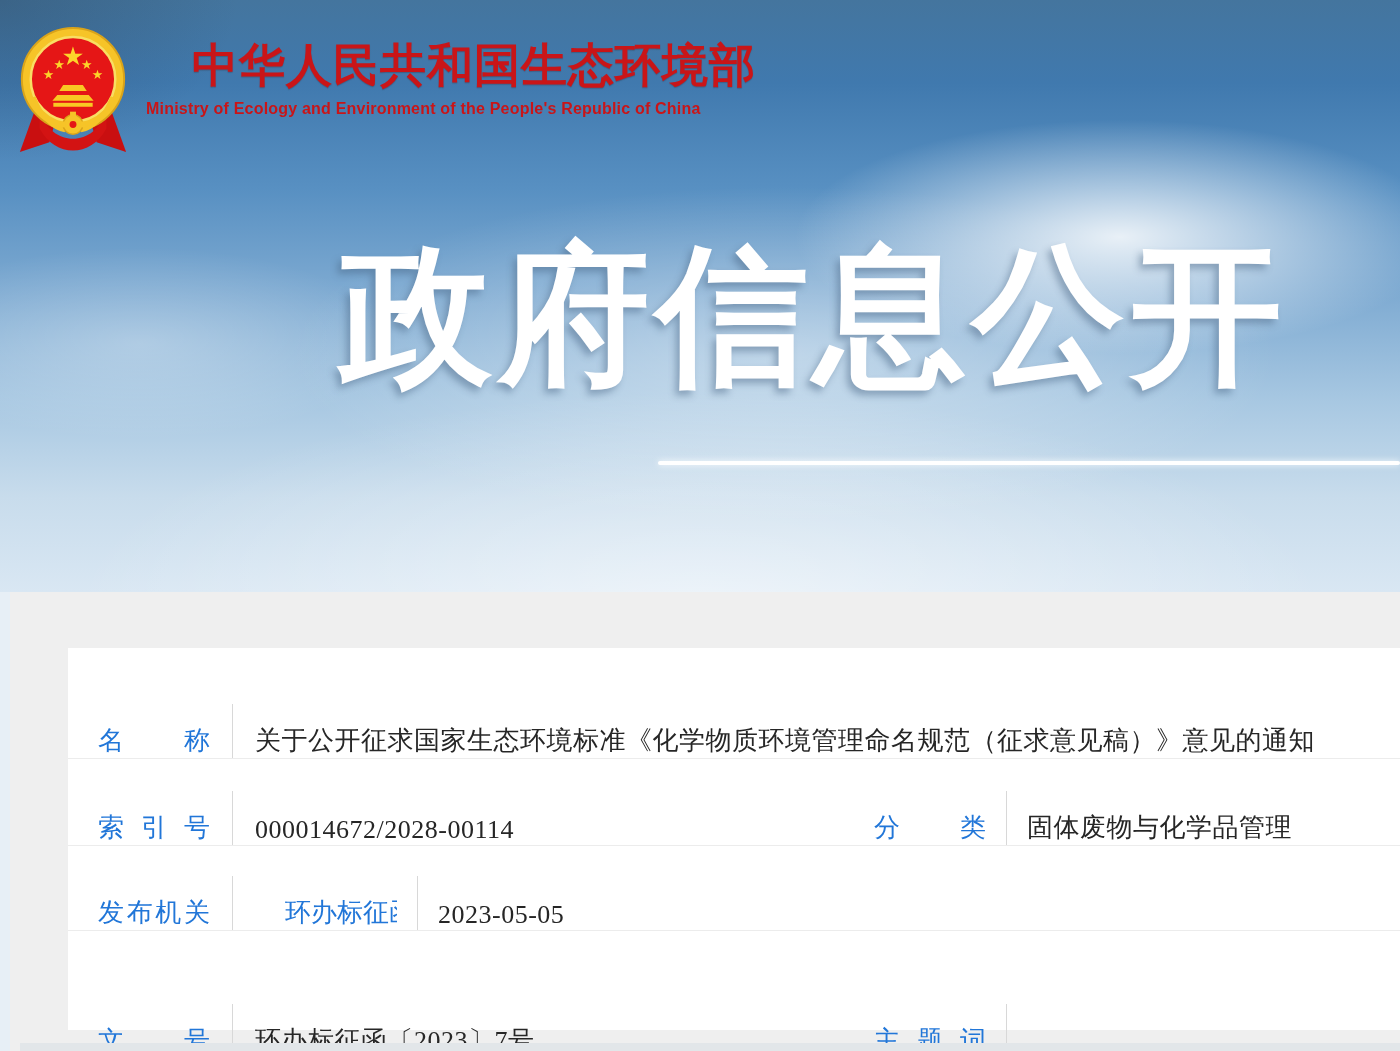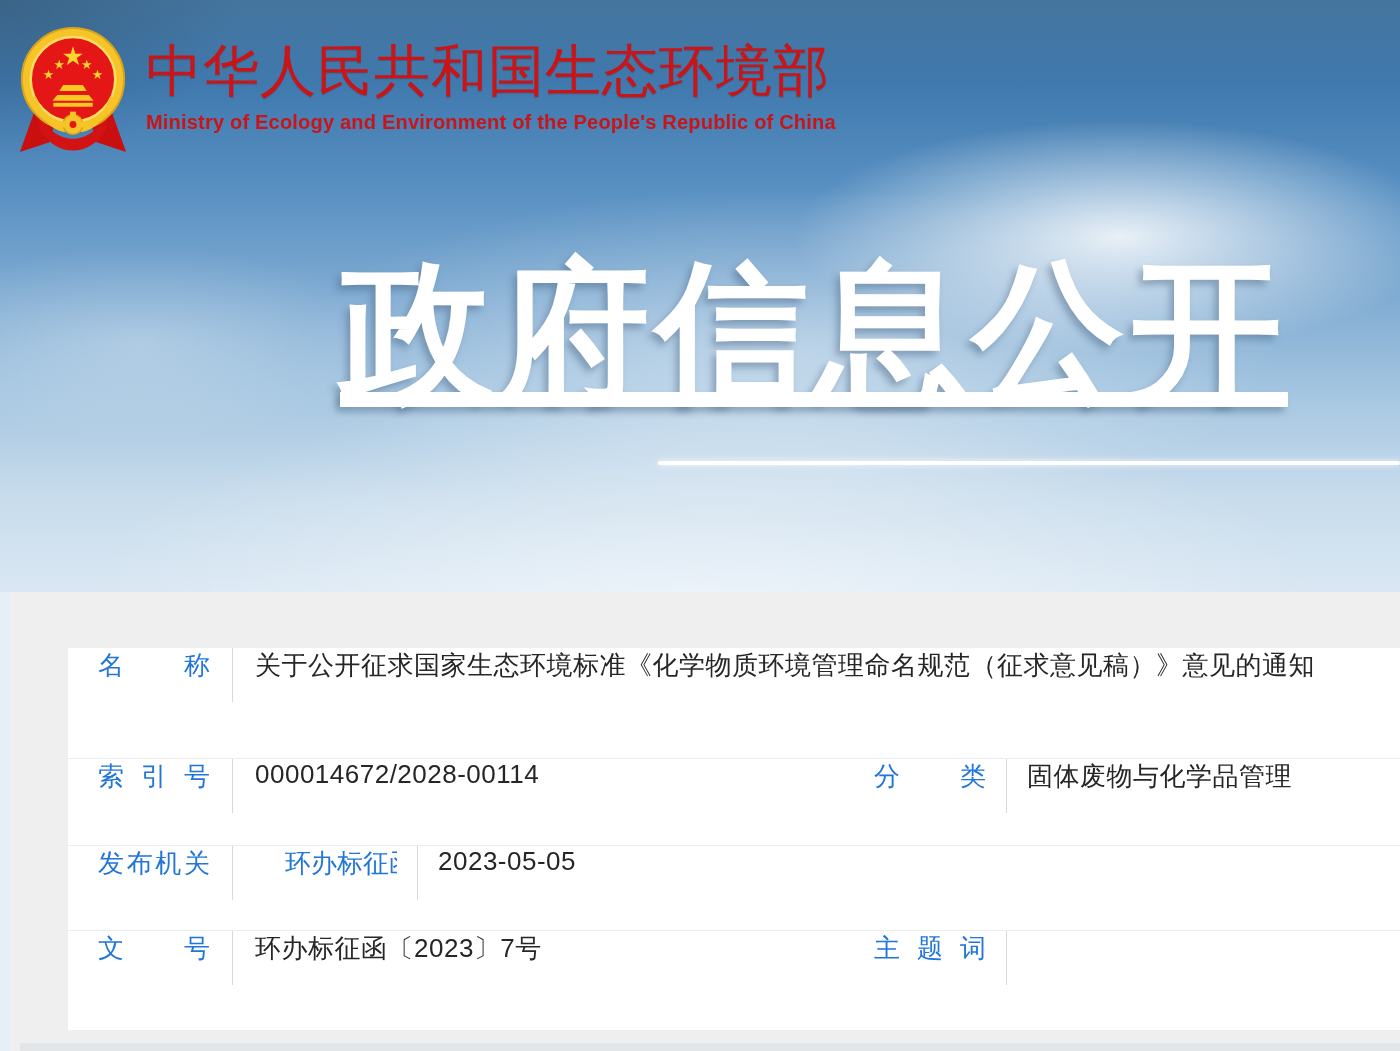--- a/index.html
+++ b/index.html
@@ -16,46 +16,46 @@
       radial-gradient(760px 260px at 56% 60%, rgba(255,255,255,.40), rgba(255,255,255,0) 65%),
       radial-gradient(430px 160px at 10% 58%, rgba(255,255,255,.28), rgba(255,255,255,0) 60%),
       radial-gradient(900px 320px at 50% 104%, rgba(255,255,255,.55), rgba(255,255,255,0) 70%),
       radial-gradient(340px 230px at 0% 0%, rgba(35,55,75,.28), rgba(35,55,75,0) 70%),
       linear-gradient(180deg,#44759e 0%,#4079ae 14%,#5890c2 32%,#7fabd2 50%,#a8c8e2 68%,#c8dcec 84%,#d9e7f3 100%);
   }
   .header{position:absolute;left:14px;top:18px;display:flex;align-items:flex-start;}
   .emblem{width:118px;height:148px;flex:0 0 auto;}
   .header-text{margin-left:14px;padding-top:22px;}
   .ministry-cn{
-    color:#c91518;font-size:56px;font-weight:normal;letter-spacing:1px;line-height:1.1;
+    color:#c91518;font-size:46px;font-weight:bold;letter-spacing:1px;line-height:1.1;
     text-shadow:0 1px 1px rgba(60,20,20,.25);
+    margin-left:46px;
   }
   .ministry-en{
-    color:#c91518;font-size:20px;font-weight:bold;margin-top:9px;letter-spacing:.2px;
+    color:#c91518;font-size:16px;font-weight:bold;margin-top:9px;letter-spacing:.2px;
   }
   .banner-title{
-    position:absolute;left:340px;top:248px;
+    position:absolute;left:340px;top:232px;
     font-size:152px;font-weight:bold;color:#ffffff;letter-spacing:6px;line-height:1.1;
     text-shadow:-4px 5px 7px rgba(70,100,130,.45);
     white-space:nowrap;
-    text-decoration:underline;
   }
   .banner-underline{
     position:absolute;left:658px;right:0;top:461px;height:4px;
     background:#ffffff;border-radius:2px;
     box-shadow:0 0 6px rgba(255,255,255,.9);
   }
   
   .lower{position:absolute;left:0;top:592px;right:0;bottom:0;background:#e7eff6;}
   .gray-wrap{position:absolute;left:10px;right:0;top:0;bottom:0;background:#efefef;}
   .bottom-strip{position:absolute;left:10px;right:0;bottom:0;height:8px;background:#e2e6e9;}
   .card{
     position:absolute;left:58px;right:0;top:56px;height:382px;background:#ffffff;
   }
-  .row{display:flex;align-items:flex-start;border-top:1px solid #ececec;box-sizing:border-box;}
+  .row{display:flex;align-items:flex-end;border-top:1px solid #ececec;box-sizing:border-box;font-family:Liberation Serif, serif;}
   .row.r1{height:110px;border-top:none;}
   .row.r2{height:87px;}
   .row.r3{height:85px;}
   .row.r4{height:128px;}
   .field-label{
     flex:0 0 auto;width:112px;margin-left:30px;
     color:#2176d8;font-size:26px;
     text-align:justify;text-align-last:justify;
     white-space:nowrap;overflow:hidden;
   }

